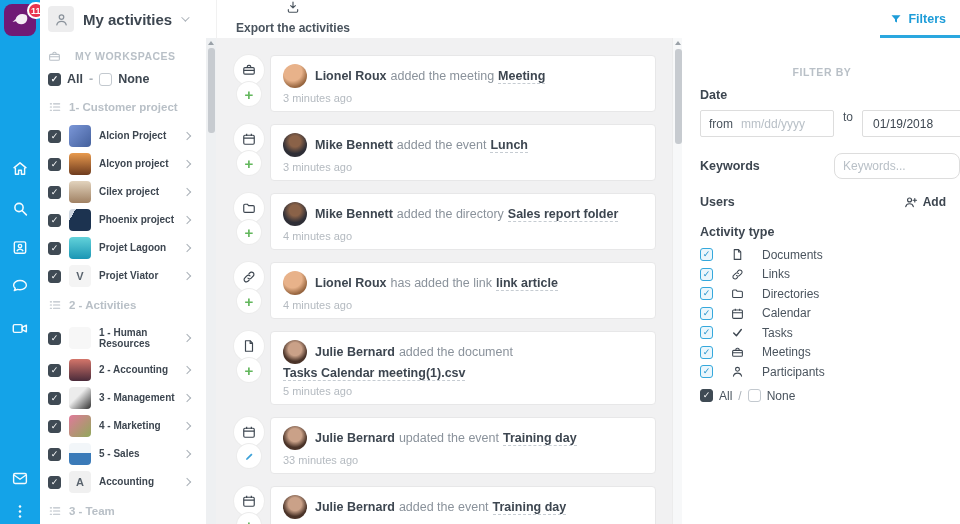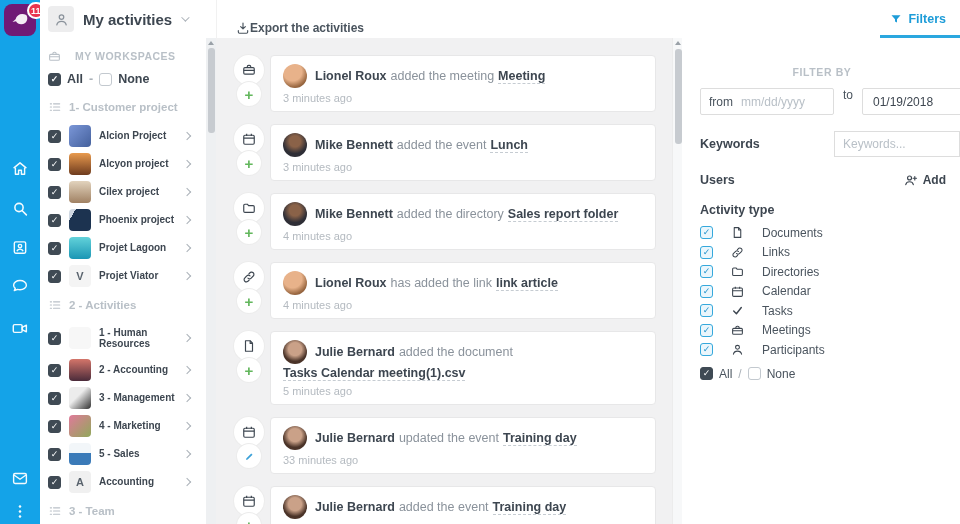--- a/index.html
+++ b/index.html
@@ -17,21 +17,21 @@
   
   .topbar { position:absolute; left:40px; top:0; width:920px; height:38px; background:#fff; }
   .sb-head { position:absolute; left:8px; top:0; height:38px; display:flex; align-items:center; gap:9px; }
   .avatar-box { width:26px; height:26px; border-radius:4px; background:#ededee; display:flex; align-items:center; justify-content:center; color:#8a929b; }
   .avatar-box svg { width:15px; height:15px; }
   .sb-title { font-size:15px; font-weight:bold; color:#3d4650; }
   .chev { display:inline-block; border:solid #aab1b8; border-width:0 1.5px 1.5px 0; padding:2.5px; }
   .chev.down { transform:rotate(45deg) translateY(-2px); }
   .chev.right { transform:rotate(-45deg); }
   .top-divider { position:absolute; left:176px; top:0; width:1px; height:38px; background:#f1f1f1; }
-  .export-btn { position:absolute; left:196px; top:0; height:56px; display:flex; align-items:center; font-size:12px; font-weight:bold; color:#4a545e; cursor:pointer; }
+  .export-btn { position:absolute; left:196px; top:0; height:38px; display:flex; align-items:center; gap:7px; font-size:12px; font-weight:bold; color:#4a545e; cursor:pointer;flex-direction:column; }
   .export-btn svg { width:14px; height:14px; }
   .filters-tab { position:absolute; right:0; top:0; height:38px; padding:0 14px 0 10px; display:flex; align-items:center; gap:6px; font-size:12.5px; font-weight:bold; color:#1d9cd8; cursor:pointer; }
   .filters-tab::after { content:""; position:absolute; left:0; right:0; bottom:0; height:3px; background:#2aa7df; }
   .filters-tab svg { width:12px; height:12px; }
 
   
   .sidebar { position:absolute; left:40px; top:38px; width:166px; height:486px; background:#fff; overflow:hidden; padding:8px 0 0 8px; }
   .ws-caps { display:flex; align-items:center; gap:14px; color:#b9c0c7; font-size:10.5px; font-weight:bold; letter-spacing:.5px; height:20px; }
   .ws-caps svg { width:13px; height:13px; }
   .allnone { display:flex; align-items:center; gap:6px; height:26px; font-size:12.5px; font-weight:bold; color:#3d4650; }
@@ -79,21 +79,21 @@
   .f-label { font-size:12.5px; font-weight:bold; color:#3d4650; }
   .date-row { display:flex; align-items:flex-start; margin-top:8px; }
   .date-box { display:flex; align-items:center; border:1px solid #ddd; border-radius:2px; height:27px; background:#fff; }
   .date-box .pfx { font-size:12px; color:#4a545e; padding:0 8px; }
   .date-box input { border:none; outline:none; font-size:12px; color:#3d4650; width:92px; font-family:"Liberation Sans",sans-serif; }
   .date-box input::placeholder { color:#b9c0c7; }
   .to-txt { font-size:12px; color:#4a545e; margin:0 9px; }
   .box-to { width:132px; flex:0 0 132px; padding-left:10px; }
   .box-to input { width:110px; }
   .kw-row { display:flex; align-items:center; margin-top:16px; }
-  .kw-input { margin-left:auto; width:126px; height:26px; border:1px solid #ddd; border-radius:0; font-size:12px; padding:5px 8px; outline:none; color:#3d4650; font-family:"Liberation Sans",sans-serif; flex:0 0 126px; }
+  .kw-input { margin-left:auto; width:126px; height:26px; border:1px solid #ddd; border-radius:8px; font-size:12px; padding:5px 8px; outline:none; color:#3d4650; font-family:"Liberation Sans",sans-serif; flex:0 0 126px; }
   .kw-input::placeholder { color:#b9c0c7; }
   .users-row { display:flex; align-items:center; margin-top:16px; padding-right:14px; }
   .add-btn { margin-left:auto; display:flex; align-items:center; gap:5px; font-size:12px; font-weight:bold; color:#3d4650; cursor:pointer; }
   .add-btn svg { width:14px; height:14px; }
   .atype-label { margin-top:16px; }
   .type-row { display:flex; align-items:center; gap:18px; height:19.5px; font-size:12px; color:#4a545e; }
   .type-row svg { width:13px; height:13px; color:#3d4650; flex:0 0 13px; }
   .type-list { margin-top:6px; }
   .f-allnone { display:flex; align-items:center; gap:6px; margin-top:4px; font-size:12px; color:#4a545e; height:20px; }
 </style>
@@ -520,20 +520,21 @@
   </div>
 
   <div class="v-scroll feed-scroll">
     <span class="arrow"></span>
     <span class="thumbbar" style="top:11px;height:95px"></span>
   </div>
 
   <div class="fpanel">
     <div class="filter-by">FILTER BY</div>
 
+    <div class="f-label">Date</div>
     <div class="date-row">
       <div class="date-box">
         <span class="pfx">from</span>
         <input type="text" placeholder="mm/dd/yyyy" style="">
       </div>
       <span class="to-txt">to</span>
       <div class="date-box box-to">
         <input type="text" value="01/19/2018" style="">
       </div>
     </div>

